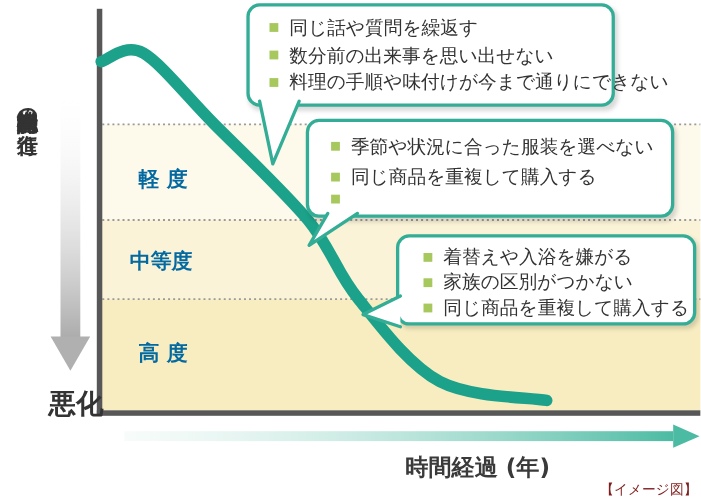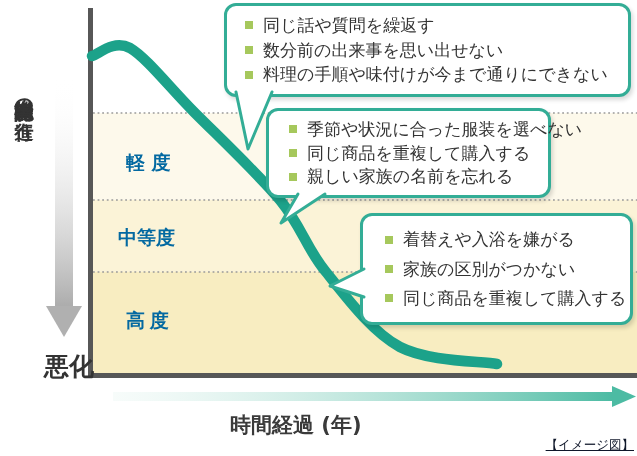--- a/index.html
+++ b/index.html
@@ -24,46 +24,46 @@
   .worse-label{
     position:absolute; left:44px; top:350px; z-index:2;
     font-size:25px; font-weight:bold; color:var(--ink);
   }
   .band-label{
     position:absolute; z-index:2; font-size:19px; font-weight:bold;
     color:#0369a1; white-space:nowrap;
   }
   .band-label.mild{left:126px; top:150px;}
   .band-label.moderate{left:118px; top:225px;}
-  .band-label.severe{left:126px; top:308px;font-family:Liberation Serif, serif;}
+  .band-label.severe{left:126px; top:308px;}
 
   .x-title{
     position:absolute; left:230px; top:411px; width:270px; z-index:2;
-    text-align:left; font-size:21px; font-weight:bold; color:#3a3a3a;
+    text-align:right; font-size:21px; font-weight:bold; color:#3a3a3a;
   }
   .caption{
     position:absolute; right:3px; top:437px; z-index:2;
-    font-size:12.5px; color:#0f172a;text-decoration:underline;
+    font-size:12.5px; color:#7f1d1d;
   }
 
   .callout{
     position:absolute; box-sizing:border-box; z-index:3;
     background:#fff; border:3px solid var(--teal-border); border-radius:12px;
     box-shadow:2px 3px 4px rgba(0,0,0,0.15);
     display:flex; flex-direction:column; justify-content:space-evenly;
     padding:6px 10px 6px 0;
   }
   .callout ul{margin:0; padding:0; list-style:none;
     display:flex; flex-direction:column; justify-content:space-evenly; height:100%;}
   .callout li{display:flex; align-items:center; font-size:17px; color:var(--ink);
     white-space:nowrap;}
   .bullet{width:8px; height:8px; background:var(--bullet); margin-right:10px; flex:none;}
-  .callout.c1{left:224px; top:3px;   width:407px; height:94px; padding-left:18px;}
-  .callout.c2{left:266px; top:108px; width:285px; height:90px; padding-left:20px;}
-  .callout.c3{left:360px; top:213px; width:273px; height:112px; padding-left:22px;justify-content:flex-end;}
+  .callout.c1{left:224px; top:3px;   width:335px; height:94px; padding-left:18px;}
+  .callout.c2{left:278px; top:108px; width:335px; height:90px; padding-left:20px;}
+  .callout.c3{left:360px; top:213px; width:273px; height:83px; padding-left:22px;justify-content:flex-end;}
 </style>
 </head>
 <body>
 
 <div class="canvas">
 
   <svg class="layer bg" width="637" height="456" viewBox="0 0 637 456">
     <defs>
       <linearGradient id="gradGray" x1="0" y1="0" x2="0" y2="1">
         <stop offset="0" stop-color="#FFFFFF" stop-opacity="0"></stop>
@@ -129,21 +129,20 @@
       <li>
         <span class="bullet"></span>
         <span>季節や状況に合った服装を選べない</span>
         </li>
       <li>
         <span class="bullet"></span>
         <span>同じ商品を重複して購入する</span>
         </li>
       <li>
         <span class="bullet"></span>
-        <span>親しい家族の名前を忘れる</span>
         </li>
     </ul>
   </div>
 
   <div class="callout c3">
     <ul>
       <li>
         <span class="bullet"></span>
         <span>着替えや入浴を嫌がる</span>
         </li>

